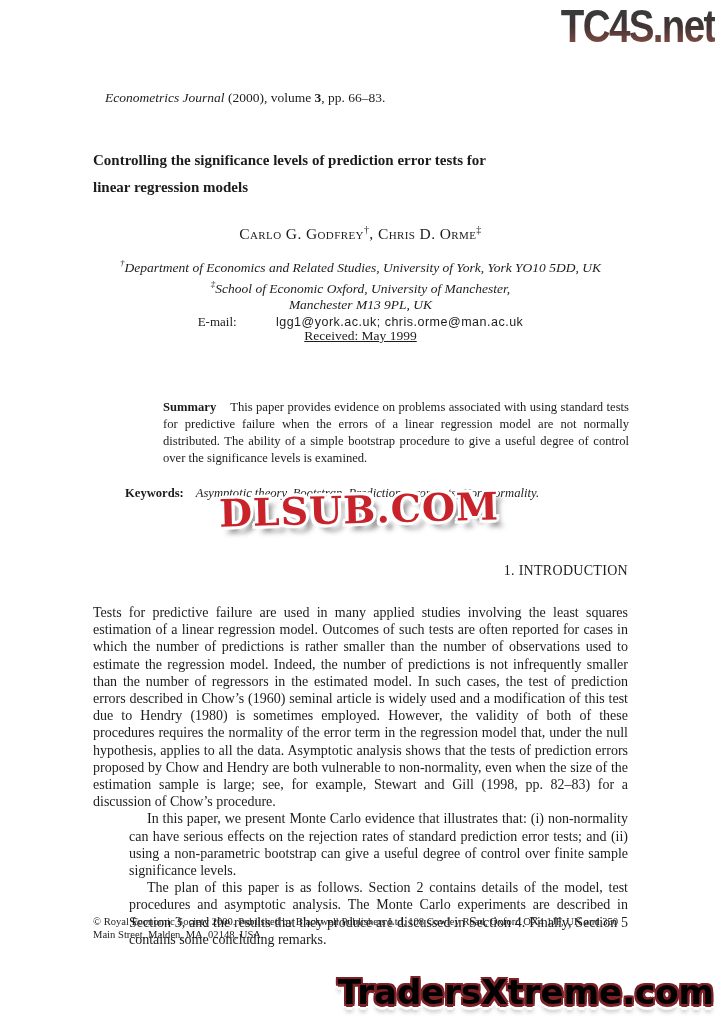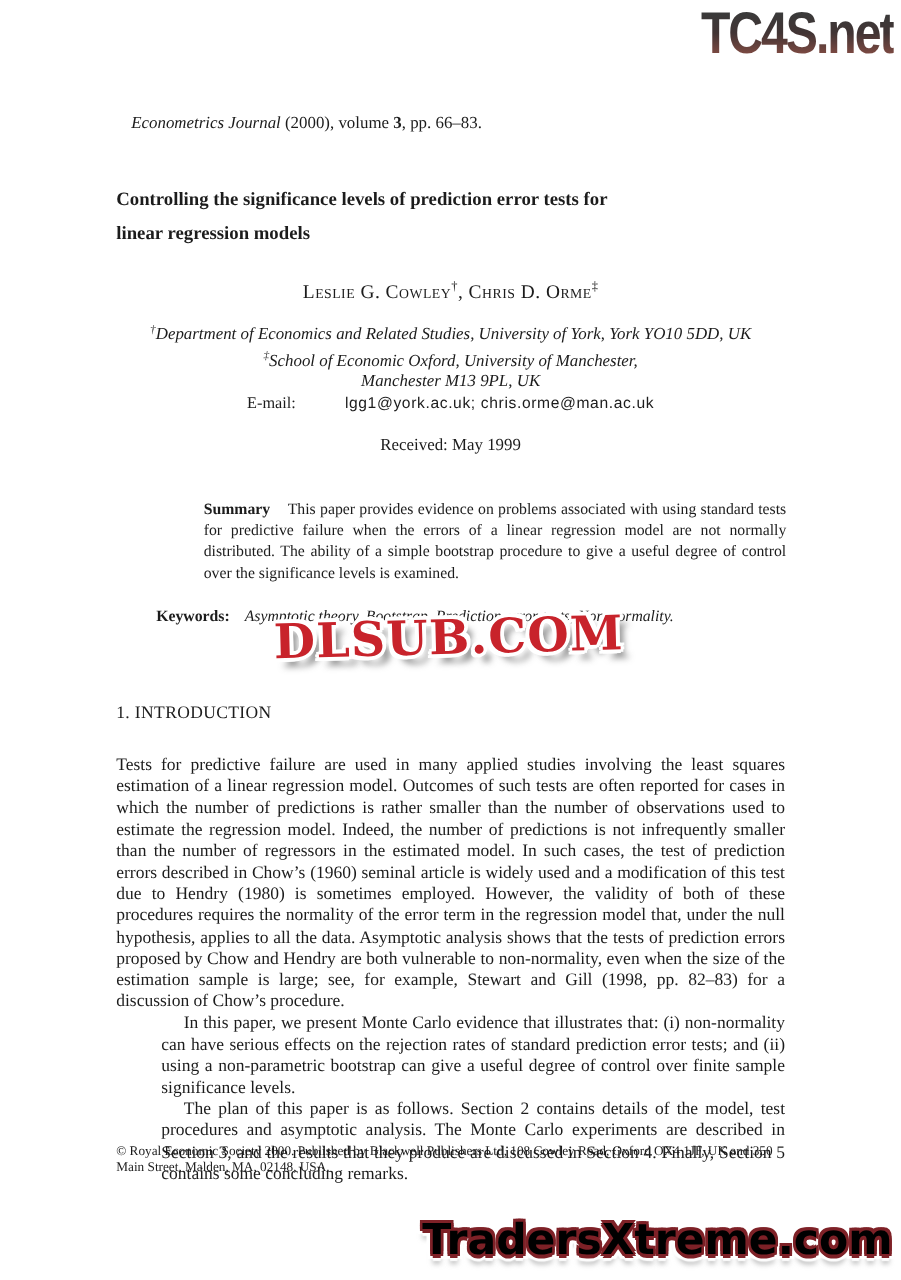--- a/index.html
+++ b/index.html
@@ -53,30 +53,30 @@
   .title { top:147px; font-weight:bold; font-size:15px; line-height:27px; }
 
   .authors { top:224px; text-align:center; font-size:15.5px; font-variant:small-caps; letter-spacing:.4px; }
   .authors sup { font-size:10px; font-variant:normal; }
 
   .affils { top:255px; text-align:center; font-style:italic; font-size:13.5px; line-height:16.5px; }
   .affils sup { font-size:9px; }
   .email-line { font-style:normal; font-size:13px; }
   .email-line .mono { font-family:Liberation Sans, sans-serif; font-size:12.5px; letter-spacing:.5px;margin-left:36px; }
 
-  .received { top:348px; text-align:center; font-size:13.5px; }
+  .received { top:328px; text-align:center; font-size:13.5px;text-decoration:underline; }
 
   .summary { top:399px; left:125px; width:466px; font-size:12.6px; line-height:17px; text-align:justify;margin-left:38px; }
   .summary .lbl { font-weight:bold; padding-right:14px; }
 
   .keywords { top:486px; left:125px; width:466px; font-size:12.6px; }
   .keywords .lbl { font-weight:bold; padding-right:12px; }
   .keywords .kw { font-style:italic; }
 
-  .section-heading { top:563px; text-align:left; font-size:14px; letter-spacing:.3px; }
+  .section-heading { top:563px; text-align:right; font-size:14px; letter-spacing:.3px; }
 
   .body-text { top:604px; font-size:14px; line-height:17.2px; text-align:justify; }
   .body-text p { text-align:justify; }
   .body-text p.indent { text-indent:18px;margin-left:36px; }
 
   .footer { top:915px; font-size:10.6px; line-height:13px; }
 </style>
 </head>
 <body>
 
@@ -87,21 +87,21 @@
   <div class="blk journal-line">
     <span class="jname">Econometrics Journal</span><span> (2000), volume </span><span class="jvol">3</span><span>, pp. 66–83.</span>
   </div>
 
   <h1 class="blk title">
     <span>Controlling the significance levels of prediction error tests for</span><br>
     <span>linear regression models</span>
   </h1>
 
   <div class="blk authors">
-    <span>Leslie G. Cowley</span><sup>†</sup><span>, </span><span>Chris D. Orme</span><sup>‡</sup>
+    <span>Carlo G. Godfrey</span><sup>†</sup><span>, </span><span>Chris D. Orme</span><sup>‡</sup>
   </div>
 
   <div class="blk affils">
     <div><sup>†</sup><span>Department of Economics and Related Studies, University of York, York YO10 5DD, UK</span></div>
     <div><sup>‡</sup><span>School of Economic Oxford, University of Manchester,</span></div>
     <div>Manchester M13 9PL, UK</div>
     <div class="email-line">
       <span>E-mail: </span><span class="mono">lgg1@york.ac.uk; chris.orme@man.ac.uk</span>
     </div>
   </div>

